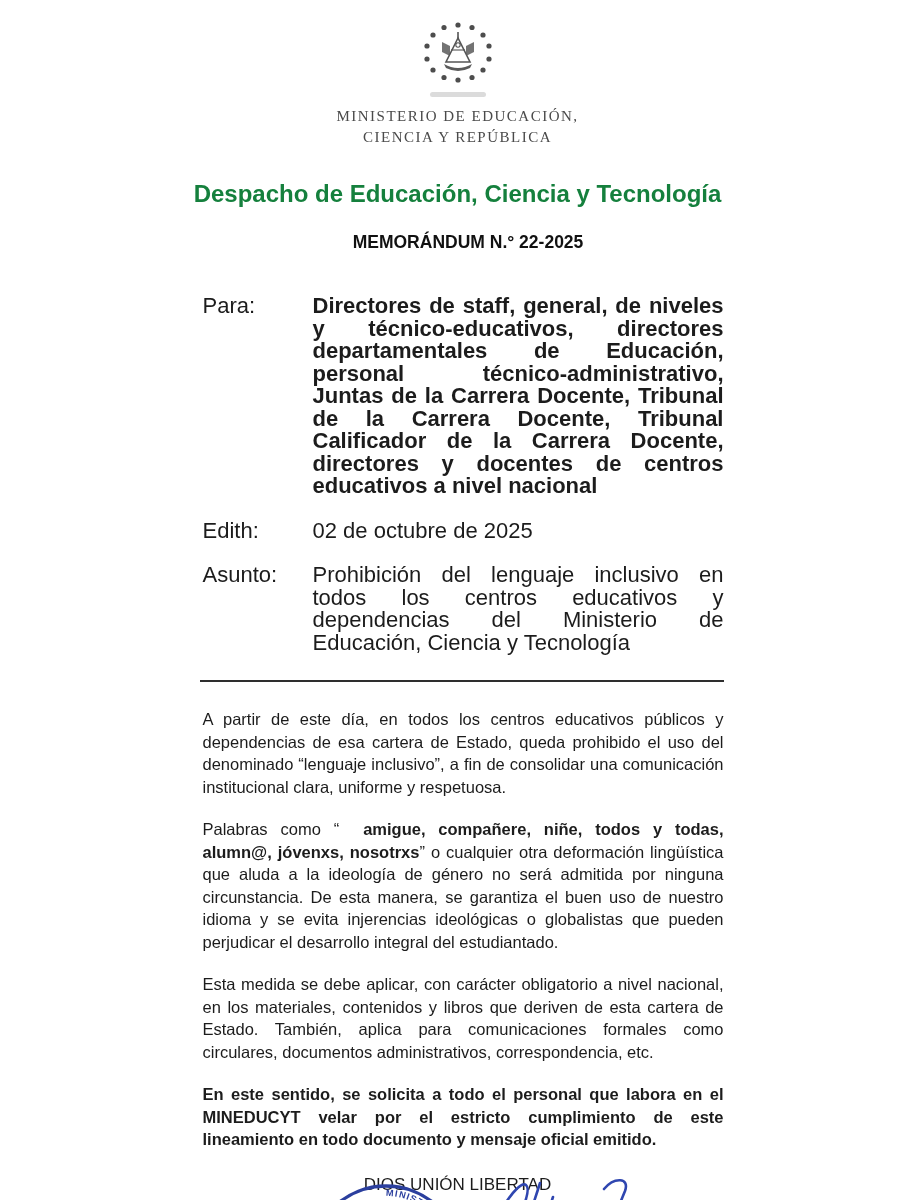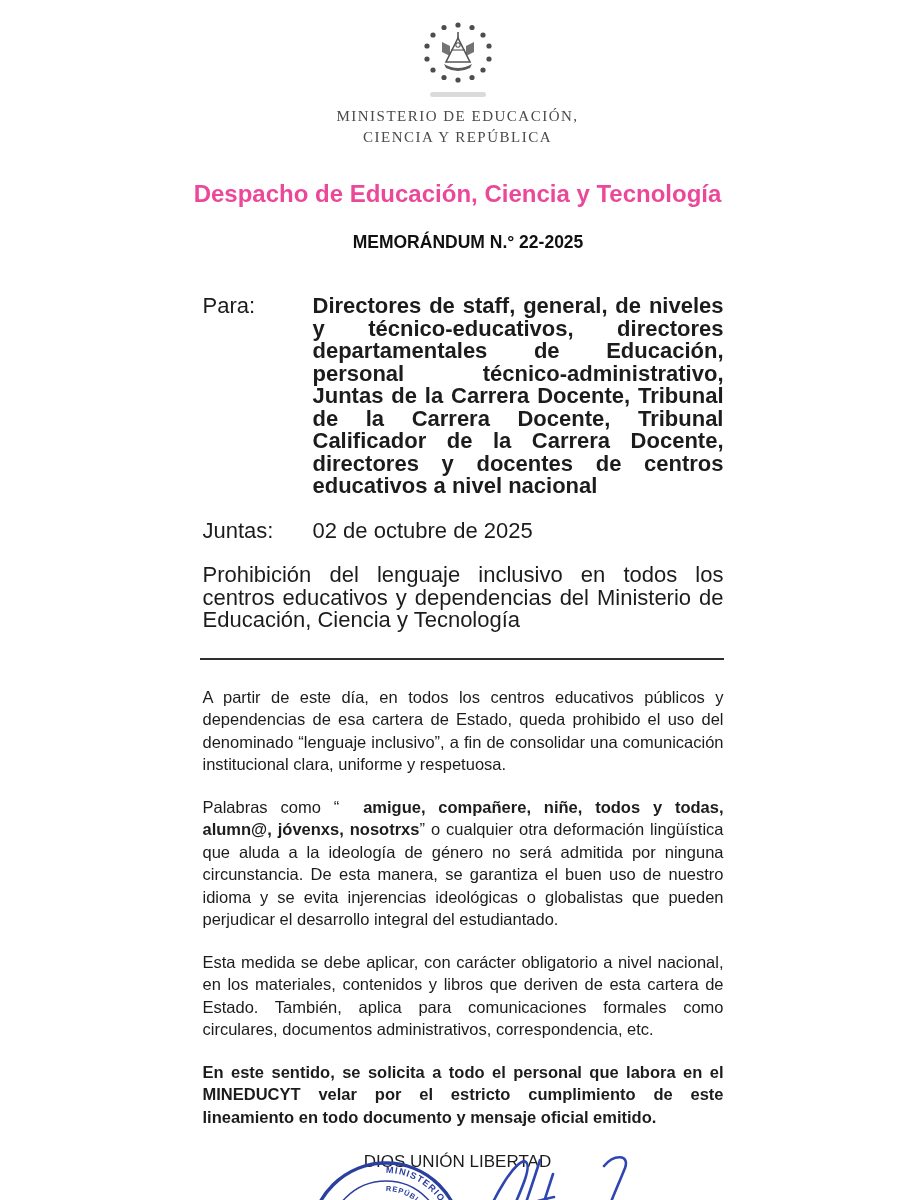--- a/index.html
+++ b/index.html
@@ -27,21 +27,21 @@
     font-size: 15px;
     letter-spacing: 1.5px;
     color: #4a4a4a;
     line-height: 21px;
   }
   .office-title {
     margin-top: 32px;
     text-align: center;
     font-size: 24px;
     font-weight: bold;
-    color: #ec4899;
+    color: #15803d;
   }
   .memo-number {
     margin-top: 24px;
     text-align: center;
     font-size: 17.5px;
     font-weight: bold;
     color: #111;
     padding-left: 21px;
   }
   
@@ -153,24 +153,25 @@
   <div class="office-title">Despacho de Educación, Ciencia y Tecnología</div>
 
   <div class="memo-number">MEMORÁNDUM N.° 22-2025</div>
 
   <div class="fields">
     <div class="field-row">
       <div class="field-label">Para:</div>
       <div class="field-value bold">Directores de staff, general, de niveles y técnico-educativos, directores departamentales de Educación, personal técnico-administrativo, Juntas de la Carrera Docente, Tribunal de la Carrera Docente, Tribunal Calificador de la Carrera Docente, directores y docentes de centros educativos a nivel nacional</div>
     </div>
     <div class="field-row">
-      <div class="field-label">Juntas:</div>
+      <div class="field-label">Edith:</div>
       <div class="field-value">02 de octubre de 2025</div>
     </div>
     <div class="field-row">
+      <div class="field-label">Asunto:</div>
       <div class="field-value">Prohibición del lenguaje inclusivo en todos los centros educativos y dependencias del Ministerio de Educación, Ciencia y Tecnología</div>
     </div>
   </div>
 
   <hr class="rule">
 
   <div class="body-text">
     <p>A partir de este día, en todos los centros educativos públicos y dependencias de esa cartera de Estado, queda prohibido el uso del denominado “lenguaje inclusivo”, a fin de consolidar una comunicación institucional clara, uniforme y respetuosa.</p>
     <p><span>Palabras como “</span><span class="inline-bold">amigue, compañere, niñe, todos y todas, alumn@, jóvenxs, nosotrxs</span><span>” o cualquier otra deformación lingüística que aluda a la ideología de género no será admitida por ninguna circunstancia. De esta manera, se garantiza el buen uso de nuestro idioma y se evita injerencias ideológicas o globalistas que pueden perjudicar el desarrollo integral del estudiantado.</span></p>
     <p>Esta medida se debe aplicar, con carácter obligatorio a nivel nacional, en los materiales, contenidos y libros que deriven de esta cartera de Estado. También, aplica para comunicaciones formales como circulares, documentos administrativos, correspondencia, etc.</p>

